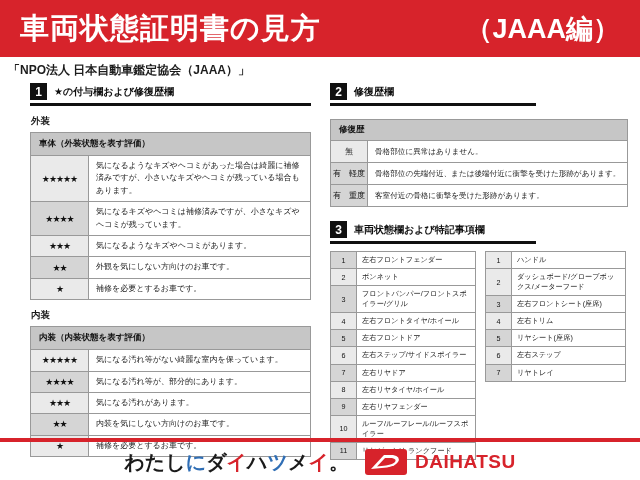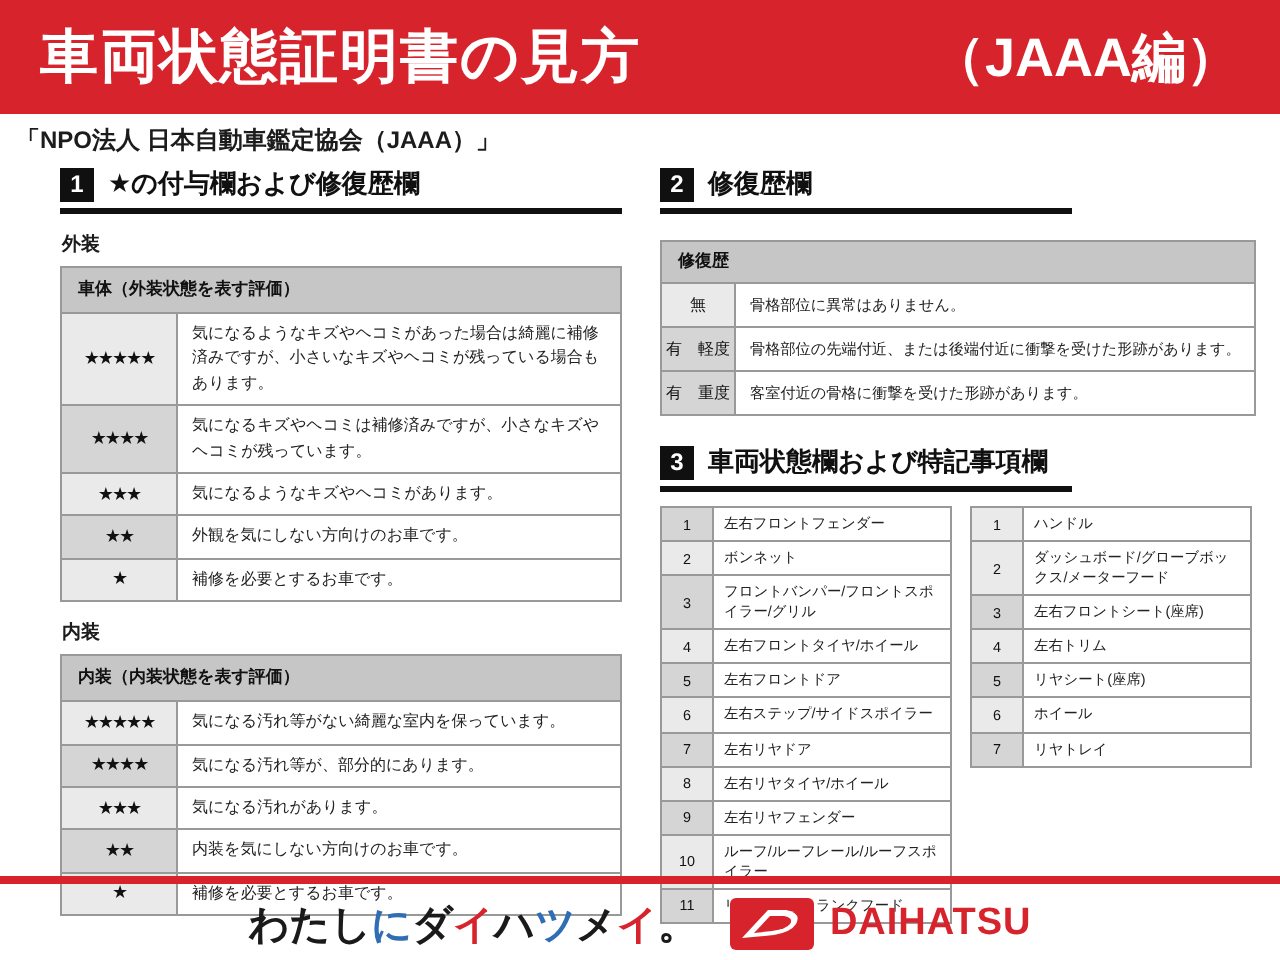--- a/index.html
+++ b/index.html
@@ -15,21 +15,21 @@
 
   .subtitle { position:absolute; left:8px; top:62px; font-size:12px; font-weight:bold; color:#1c1c1c; }
 
   .col-left  { position:absolute; left:30px;  top:83px; width:281px; }
   .col-right { position:absolute; left:330px; top:83px; width:296px; }
 
   
   .sec-head { display:flex; align-items:center; gap:7px; border-bottom:3px solid #101010; padding-bottom:3px; }
   .sec-head .num { flex:0 0 auto; width:17px; height:17px; background:#101010; color:#fff; font-weight:bold;
     font-size:12px; display:flex; align-items:center; justify-content:center; }
-  .sec-head .stitle { font-weight:bold; font-size:13px; color:#101010; white-space:nowrap; }
+  .sec-head .stitle { font-weight:bold; font-size:10px; color:#101010; white-space:nowrap; }
   .w-full { width:281px; }
   .w-mid  { width:206px; }
 
   .group-label { font-weight:bold; font-size:9.5px; color:#1c1c1c; margin:9px 0 4px 1px; }
 
   
   table { border-collapse:collapse; background:#fff; }
   .star-table { width:281px; border:1.5px solid #666; }
   .star-table td, .star-table th { border:1px solid #999; }
   .star-table .thead { background:#c6c6c6; font-weight:bold; font-size:8.5px; text-align:left;
@@ -244,21 +244,21 @@
           <tr>
             <td class="num-cell shade-a">4</td>
             <td class="lbl-cell">左右トリム</td>
           </tr>
           <tr>
             <td class="num-cell shade-b">5</td>
             <td class="lbl-cell">リヤシート(座席)</td>
           </tr>
           <tr>
             <td class="num-cell shade-a">6</td>
-            <td class="lbl-cell">ホイール</td>
+            <td class="lbl-cell">左右ステップ</td>
           </tr>
           <tr>
             <td class="num-cell shade-b">7</td>
             <td class="lbl-cell">リヤトレイ</td>
           </tr>
         </tbody>
           </table>
       </div>
     </div>
   </div>

